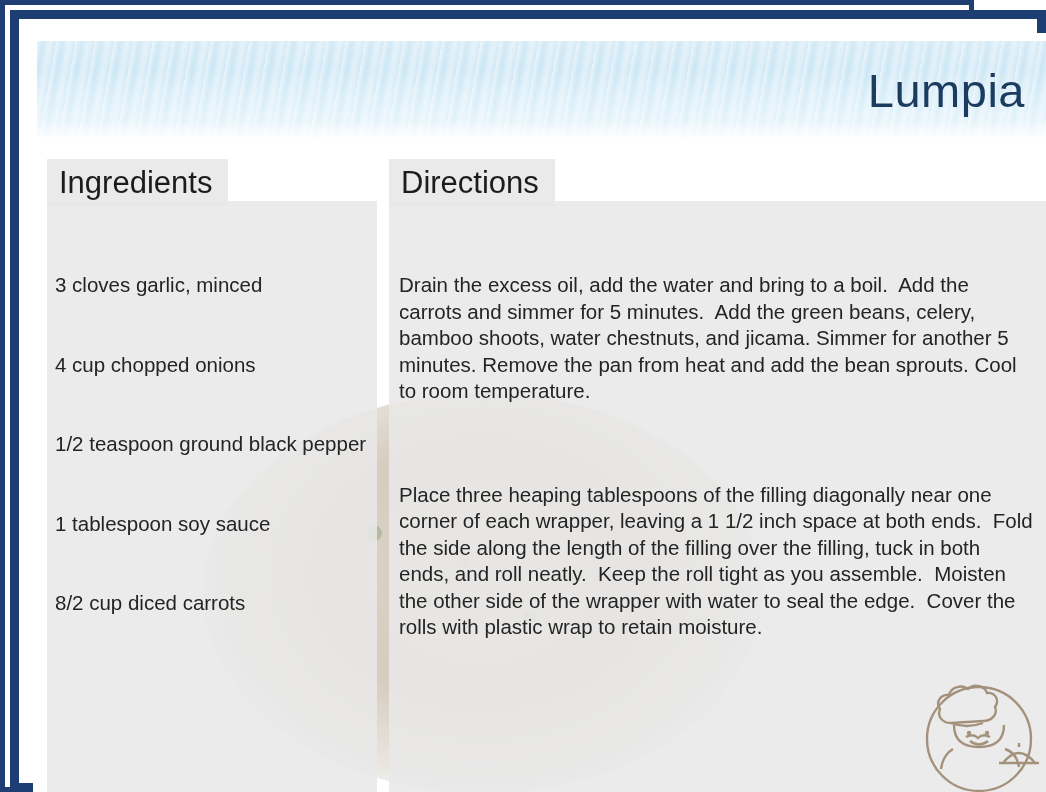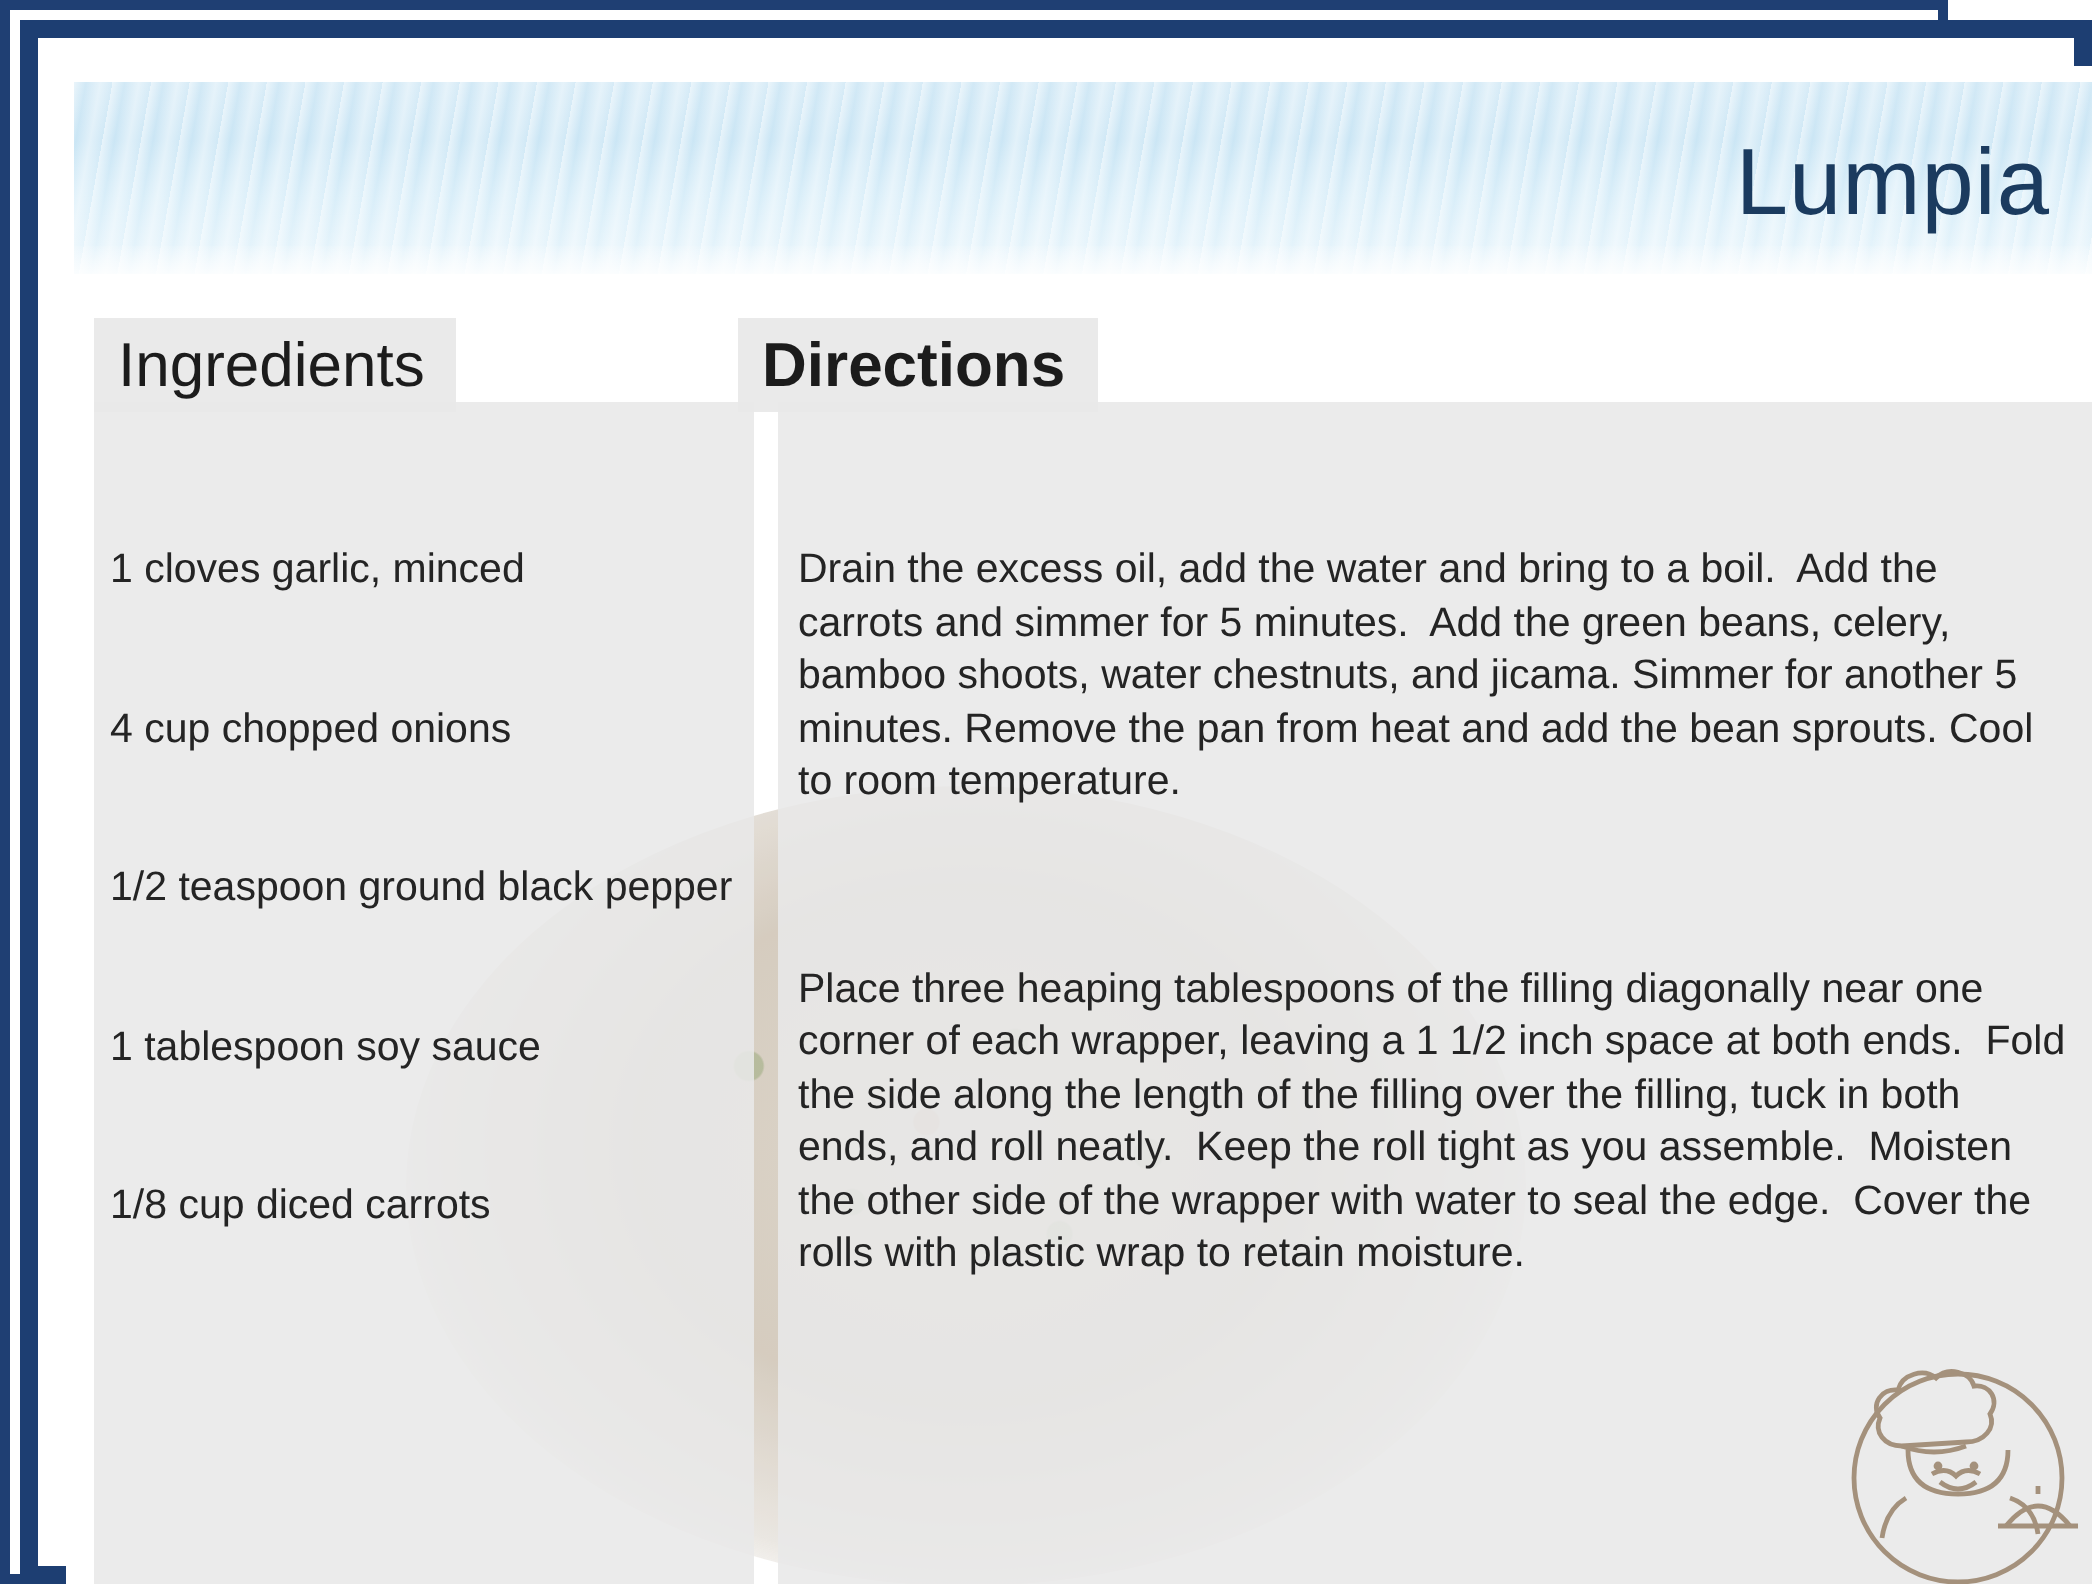--- a/index.html
+++ b/index.html
@@ -155,23 +155,22 @@
     padding: 8px 16px 6px 12px;
     line-height: 1.05;
     white-space: nowrap;
   }
   .heading-ingredients {
     left: 14px;
     top: 126px;
     text-align: center;
   }
   .heading-directions {
-    left: 336px;
+    left: 356px;
     top: 126px;
-    font-weight: bold;
   }
 
   .body-text {
     position: absolute;
     color: #242424;
     font-size: 20.5px;
     line-height: 26.5px;
     white-space: pre-wrap;
   }
   .ingredients-text {
@@ -217,25 +216,25 @@
         <div class="photo-greens"></div>
       </div>
 
       <div class="pane pane-ingredients"></div>
       <div class="pane pane-directions"></div>
 
       <div class="heading heading-ingredients">Ingredients</div>
       <div class="heading heading-directions">Directions</div>
 
       <div class="body-text ingredients-text">
-        <span class="ing-line">1 cloves garlic, minced</span>
+        <span class="ing-line">3 cloves garlic, minced</span>
         <span class="ing-line">4 cup chopped onions</span>
         <span class="ing-line">1/2 teaspoon ground black pepper</span>
         <span class="ing-line">1 tablespoon soy sauce</span>
-        <span class="ing-line">1/8 cup diced carrots</span>
+        <span class="ing-line">8/2 cup diced carrots</span>
         
         
         
         
         
         
         
         
       </div>
 

